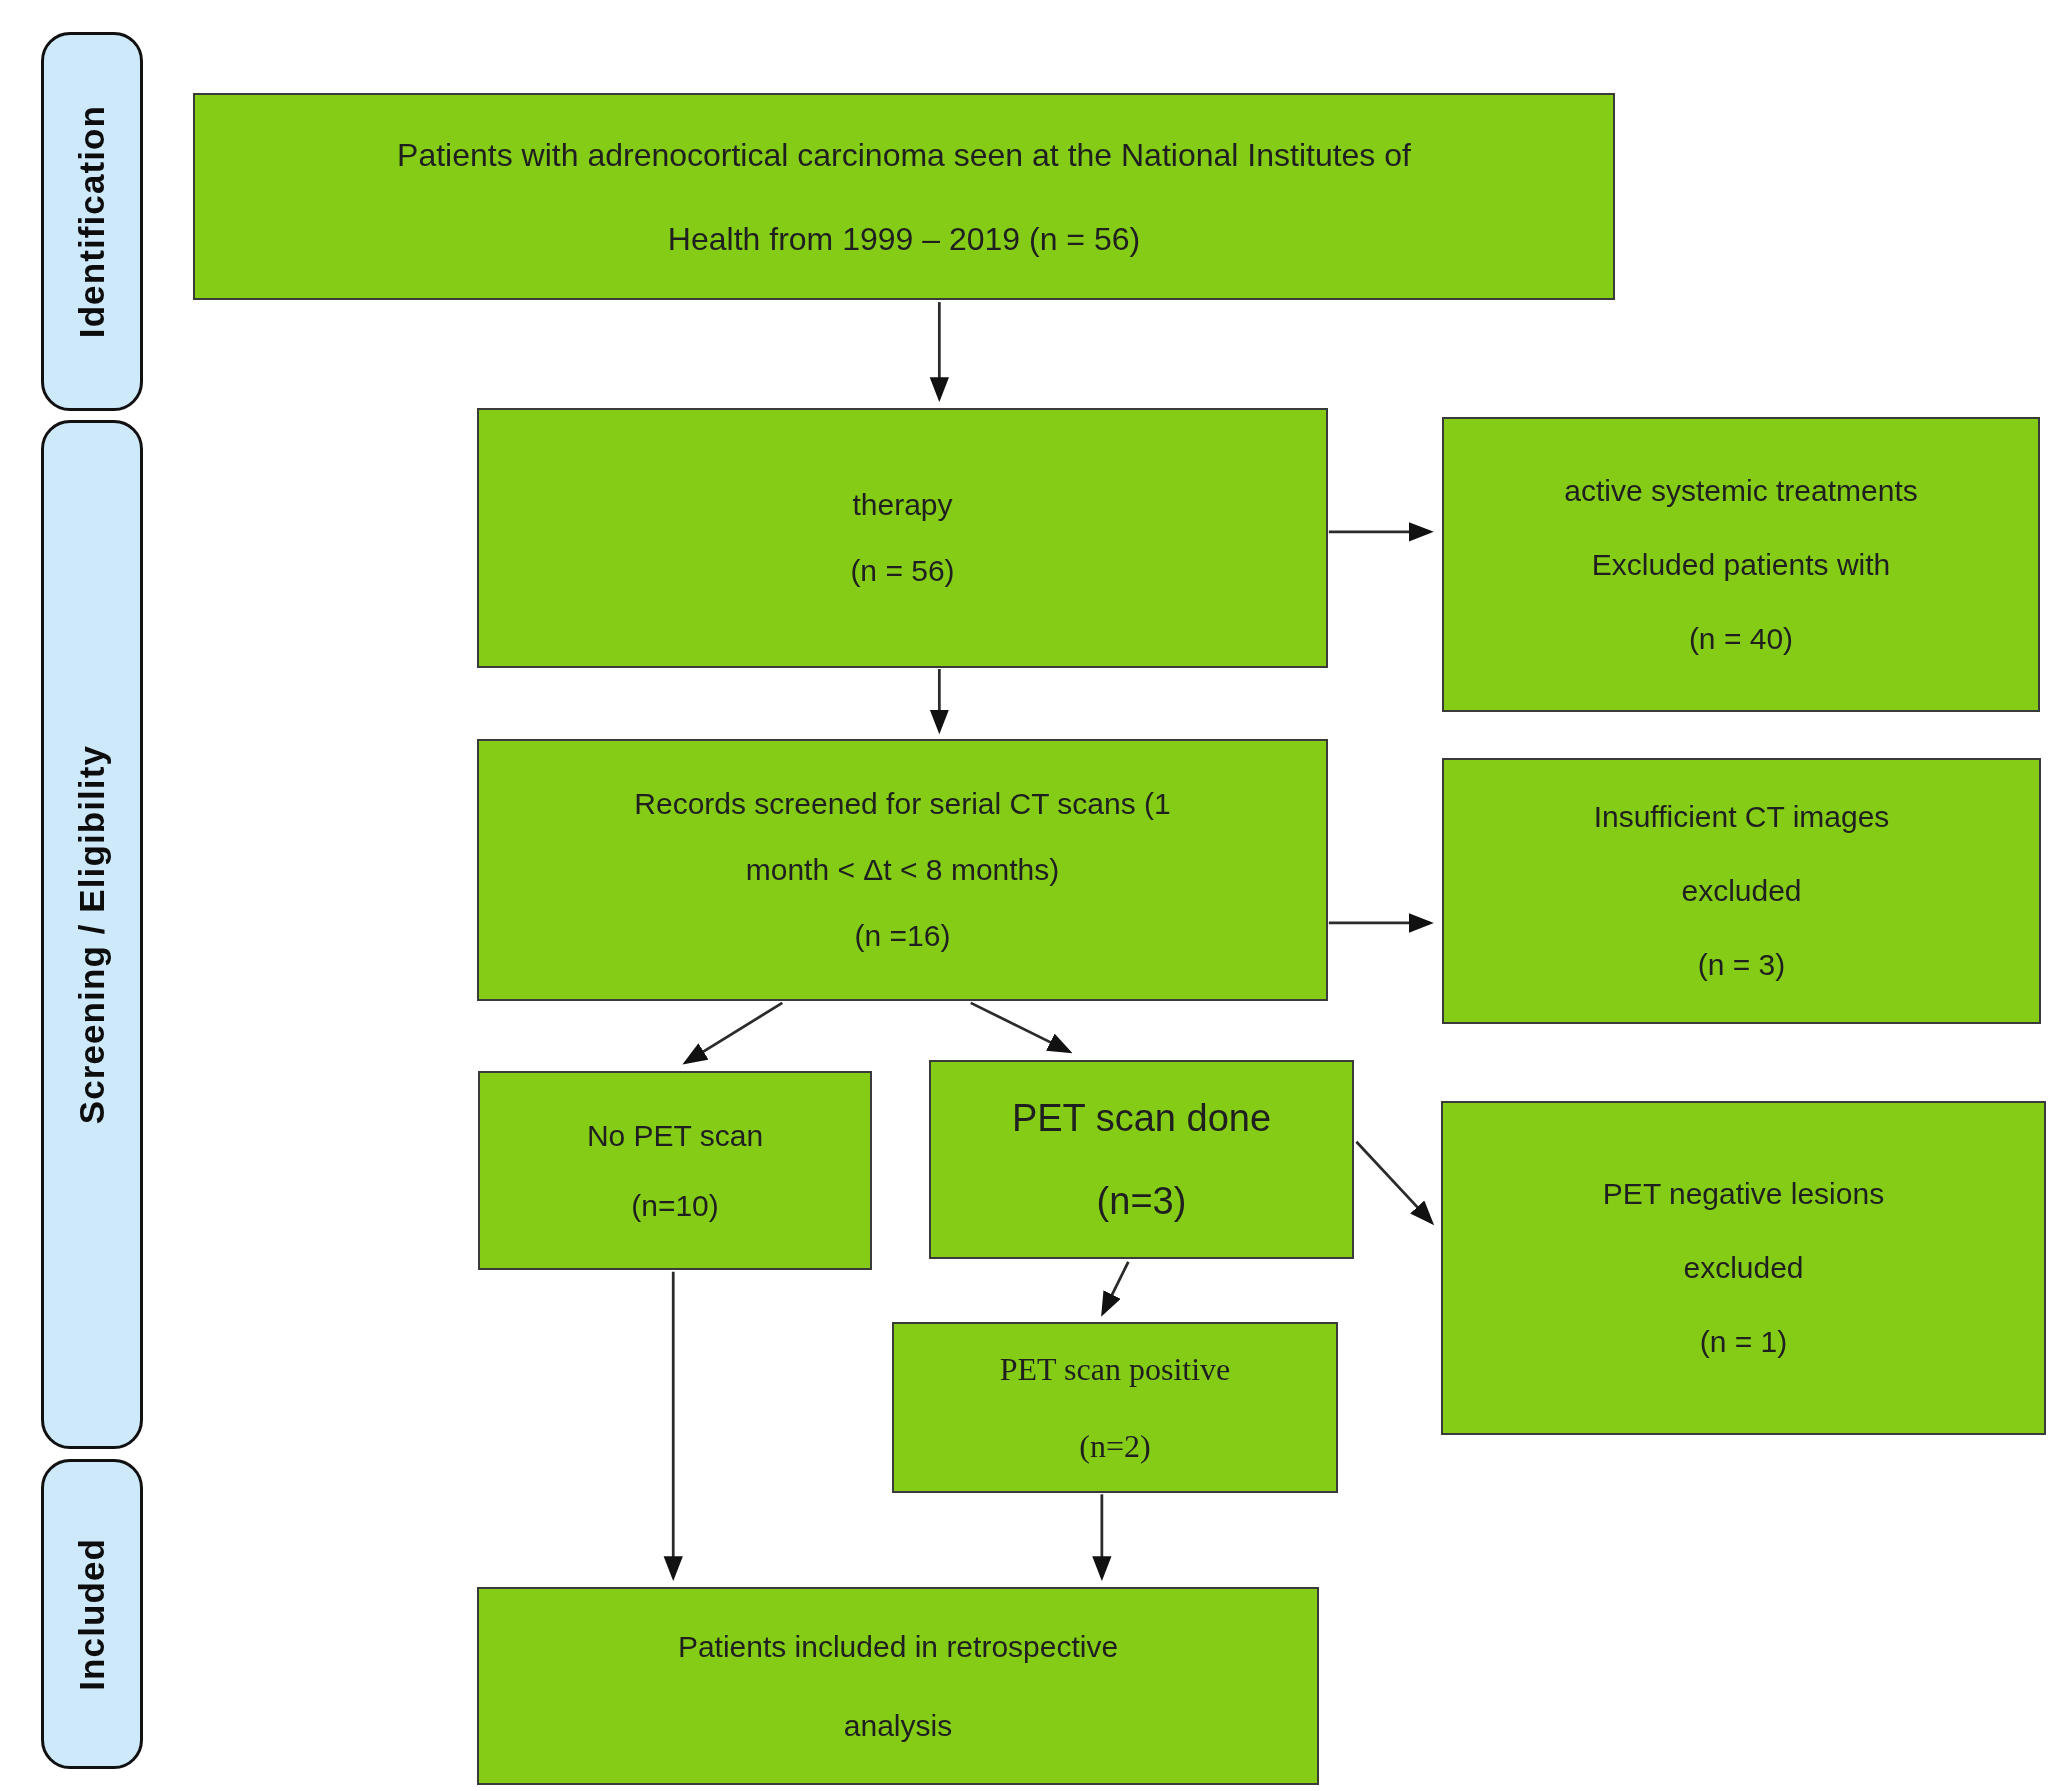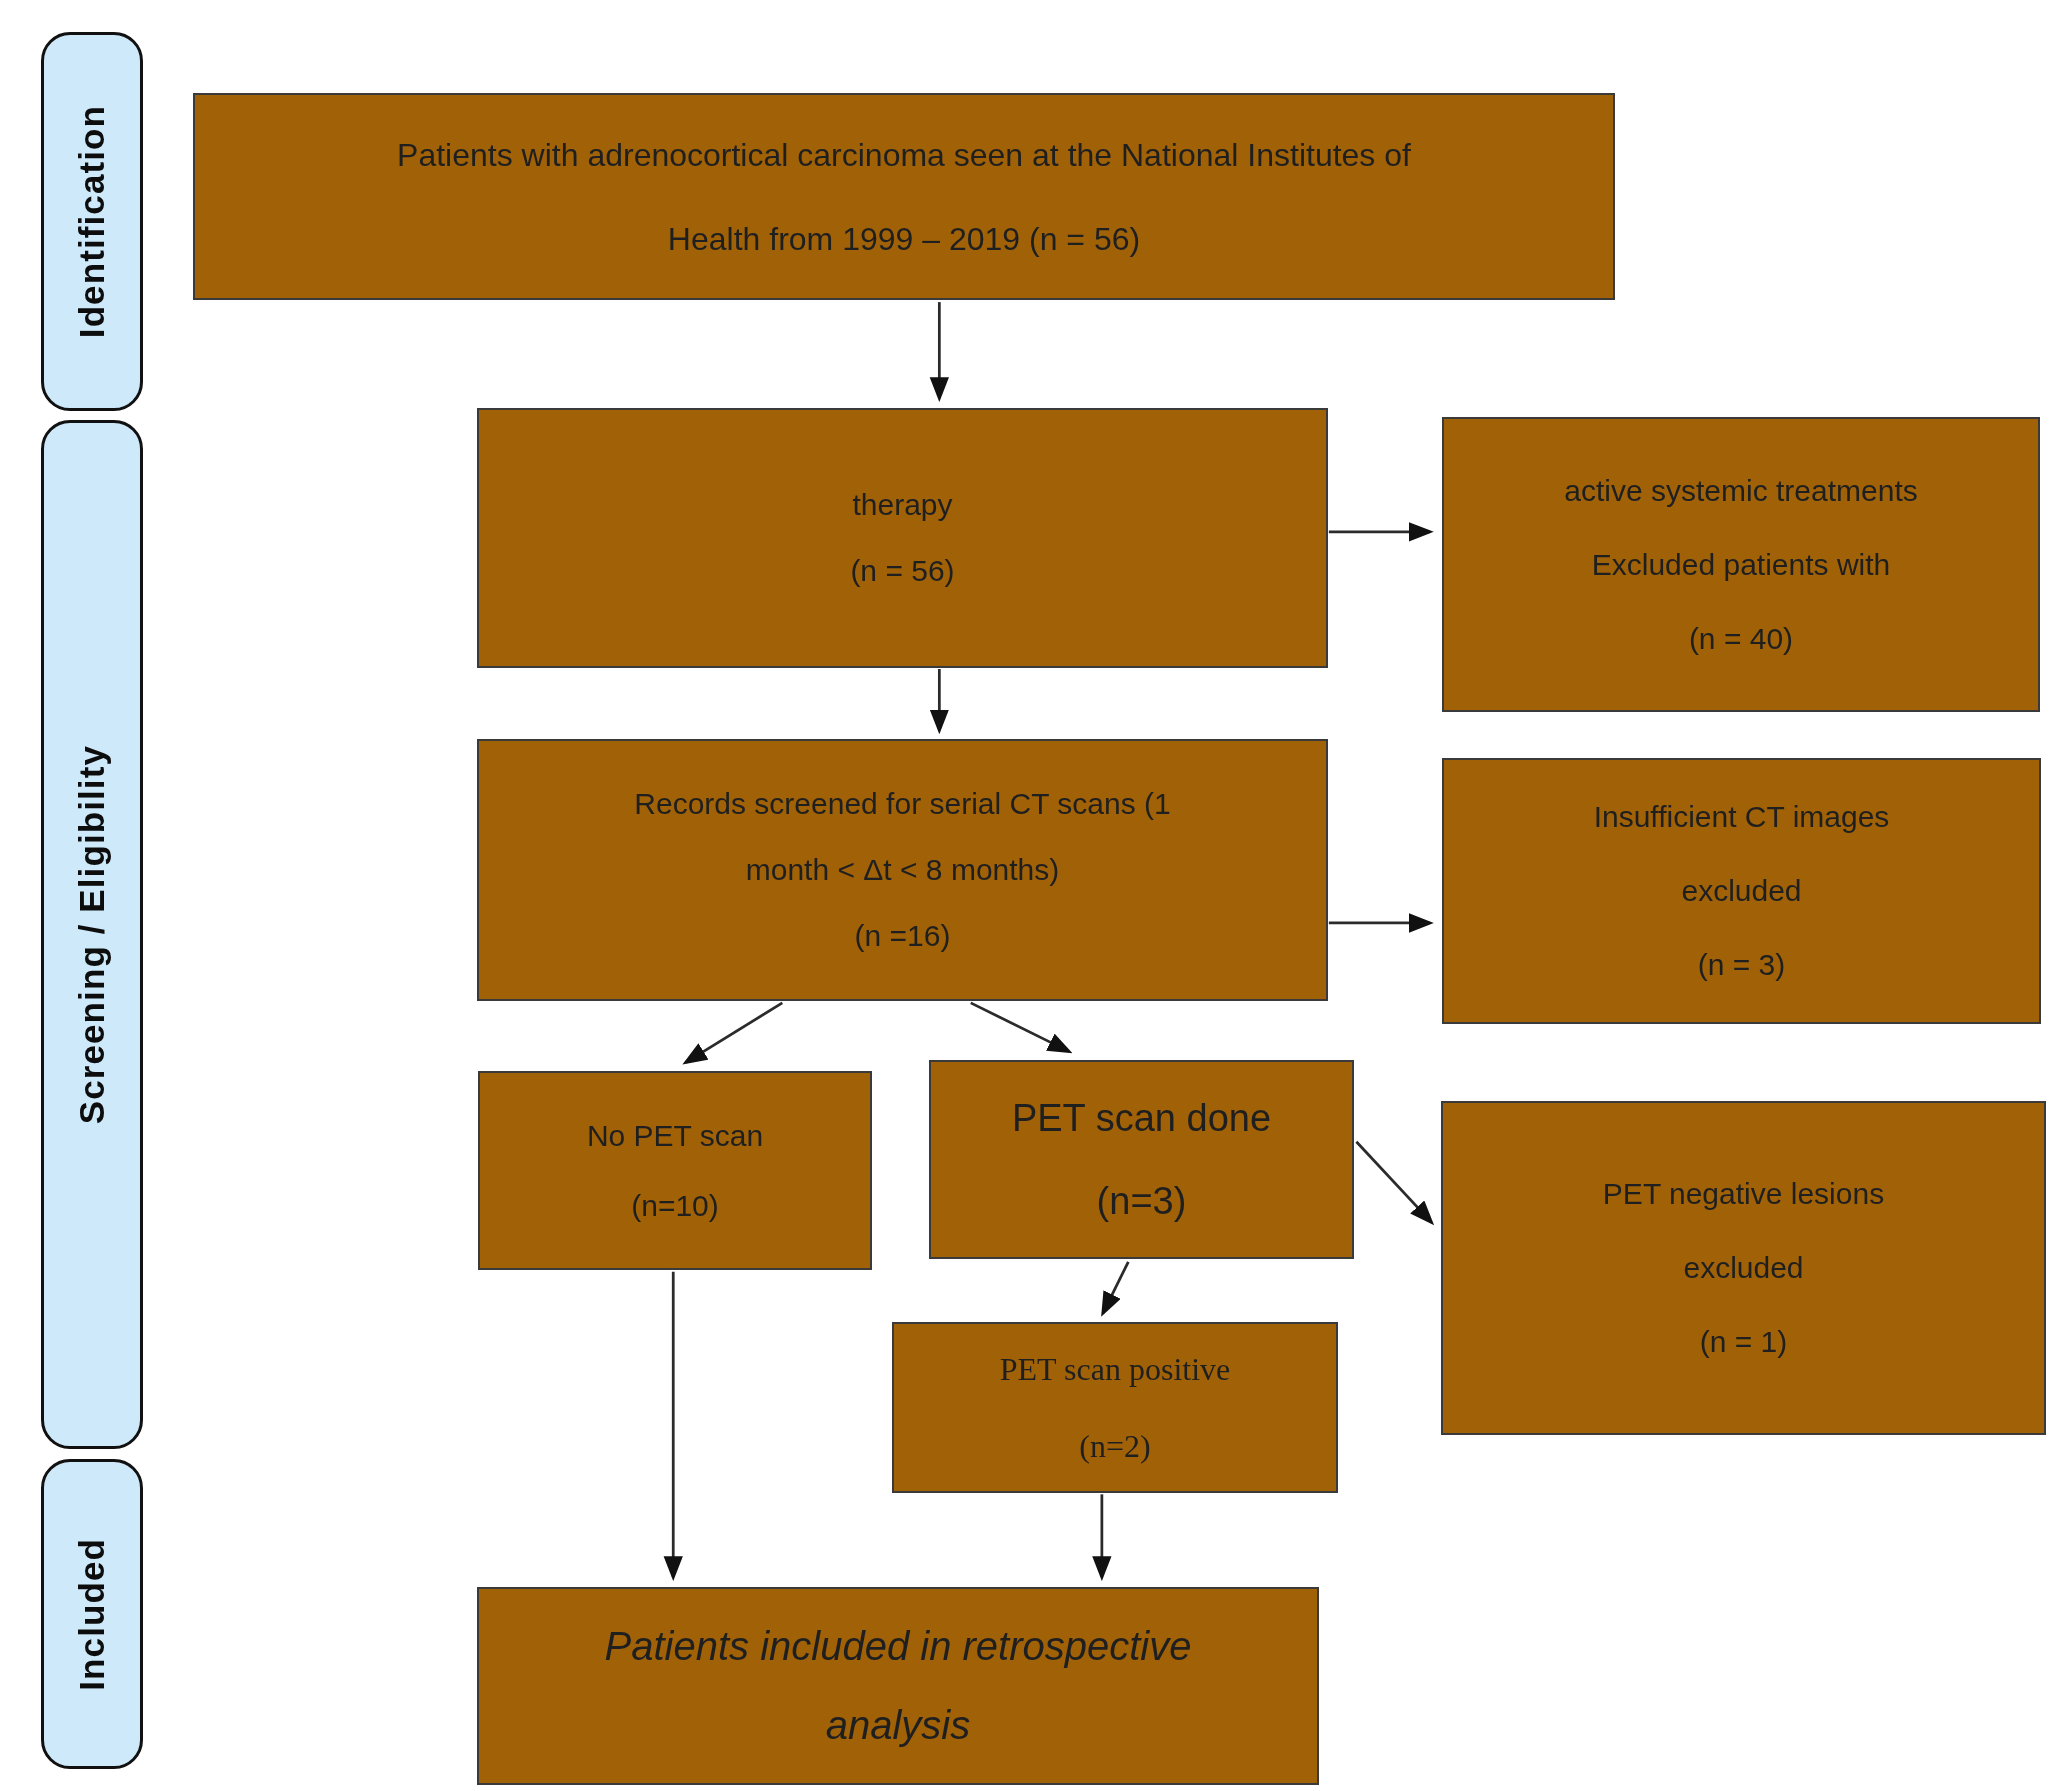--- a/index.html
+++ b/index.html
@@ -40,39 +40,39 @@
     writing-mode: vertical-rl;
     transform: rotate(180deg);
     font-size: 35px;
     font-weight: bold;
     letter-spacing: 1.1px;
     color: #0d0d0d;
     white-space: nowrap;
   }
   .box {
     position: absolute;
-    background: #a16207;
+    background: #84cc16;
     border: 2.8px solid #3a3a3a;
     box-sizing: border-box;
     display: flex;
     flex-direction: column;
     align-items: center;
     justify-content: center;
     text-align: center;
   }
   .box .line {
     display: block;
     white-space: nowrap;
   }
   .fs-a .line { font-size: 32px; line-height: 84px; }
   .fs-b .line { font-size: 30px; line-height: 66px; }
   .fs-c .line { font-size: 30px; line-height: 74px; }
   .fs-f .line { font-size: 30px; line-height: 70px; }
   .fs-g .line { font-size: 38px; line-height: 83px; }
-  .fs-j .line { font-size: 40px; line-height: 79px; font-style: italic; }
+  .fs-j .line { font-size: 30px; line-height: 79px; }
   .serif .line { font-family: "Liberation Serif", serif; font-size: 32px; line-height: 77px; }
 </style>
 </head>
 <body>
 
 <div id="canvas">
 
   <svg id="arrow-layer" viewBox="0 0 3750 3252" xmlns="http://www.w3.org/2000/svg">
     <defs>
       <marker id="ah" markerUnits="strokeWidth" markerWidth="9" markerHeight="8" refX="7.5" refY="3.5" orient="auto">

